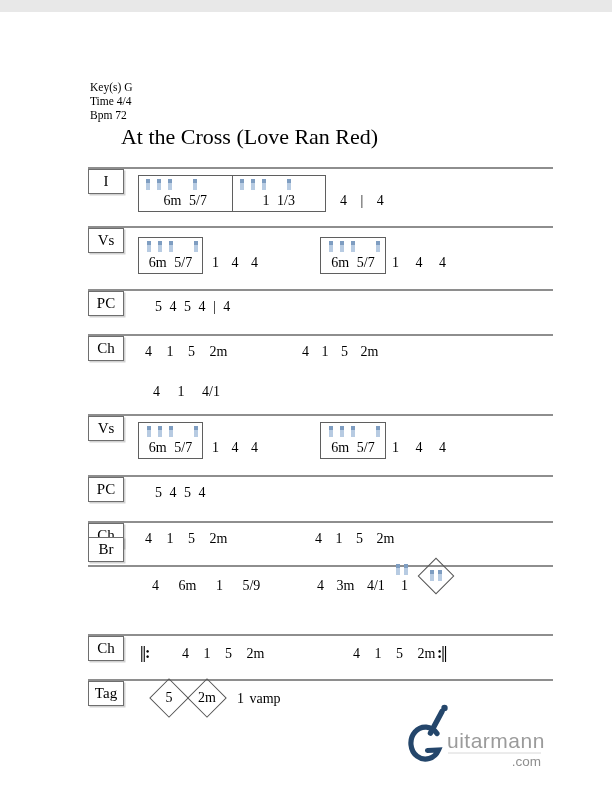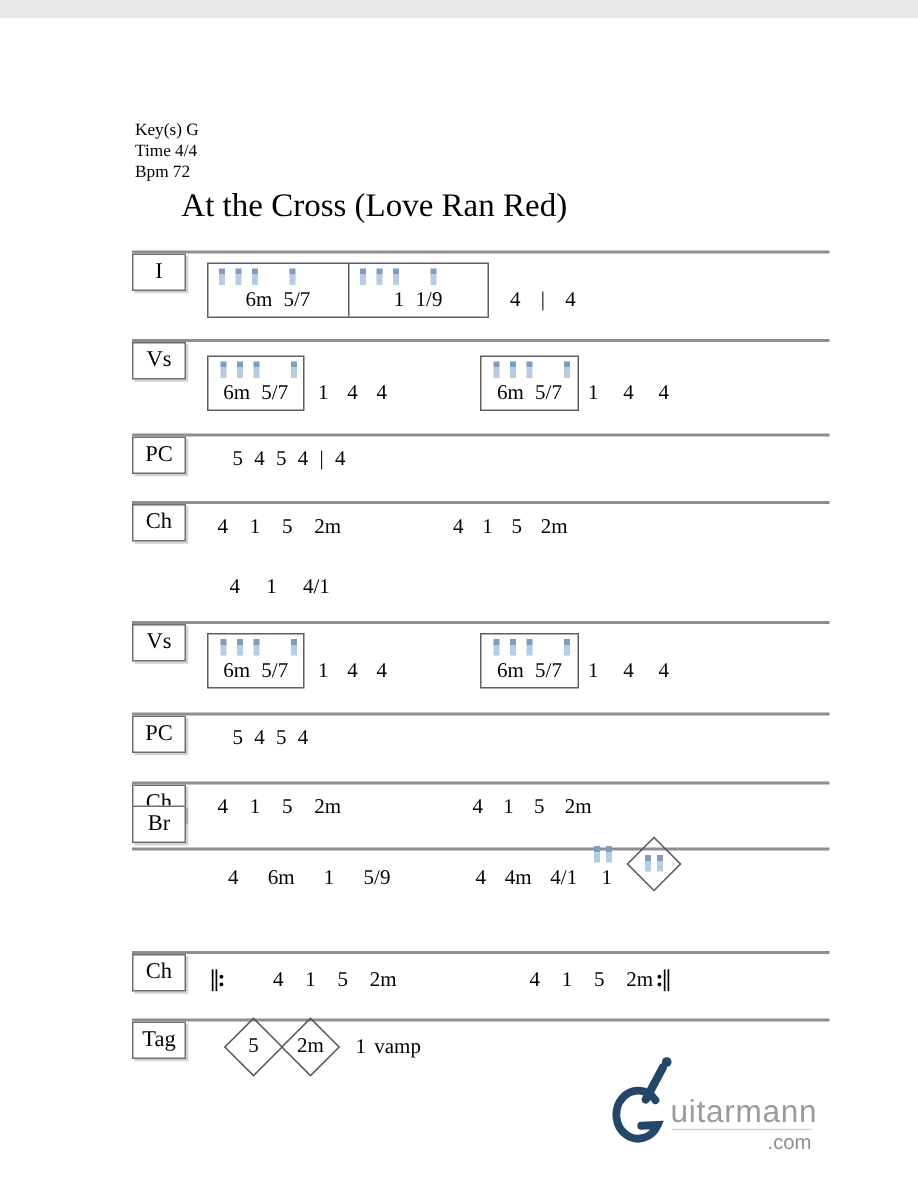--- a/index.html
+++ b/index.html
@@ -59,21 +59,21 @@
           </span>
         <span class="celltext">6m 5/7</span>
       </div>
       <div class="cell">
         <span class="ticks g4" style="left:7px;top:3px">
             <i class="tk"></i>
             <i class="tk"></i>
             <i class="tk"></i>
             <i class="tk"></i>
           </span>
-        <span class="celltext">1 1/9</span>
+        <span class="celltext">1 1/3</span>
       </div>
     </div>
     <div class="chords" style="left:340px;top:181px;word-spacing:10px">4 | 4</div>
   </div>
 
   <div>
     <div class="hr" style="top:214px"></div>
     <div class="seclabel" style="top:216px">Vs</div>
     <div class="chordbox" style="left:138px;top:225px;width:65px;height:37px">
       <span class="ticks g4" style="left:8px;top:3px">
@@ -146,21 +146,21 @@
     <div class="hr" style="top:509px"></div>
     <div class="seclabel" style="top:511px">Ch</div>
     <div class="chords" style="left:145px;top:519px;word-spacing:11px">4 1 5 2m</div>
     <div class="chords" style="left:315px;top:519px;word-spacing:10px">4 1 5 2m</div>
   </div>
 
   <div>
     <div class="hr" style="top:553px"></div>
     <div class="seclabel" style="top:525px">Br</div>
     <div class="chords" style="left:152px;top:566px;word-spacing:16px">4 6m 1 5/9</div>
-    <div class="chords" style="left:317px;top:566px;word-spacing:9px">4 4m 4/1</div>
+    <div class="chords" style="left:317px;top:566px;word-spacing:9px">4 3m 4/1</div>
     <span class="ticks g2" style="left:396px;top:552px">
         <i class="tk"></i>
         <i class="tk"></i>
       </span>
     <div class="chords" style="left:401px;top:566px">1</div>
     <div class="diamond" style="left:423px;top:551px;width:26px;height:26px"></div>
     <span class="ticks g2" style="left:430px;top:558px">
         <i class="tk"></i>
         <i class="tk"></i>
       </span>

